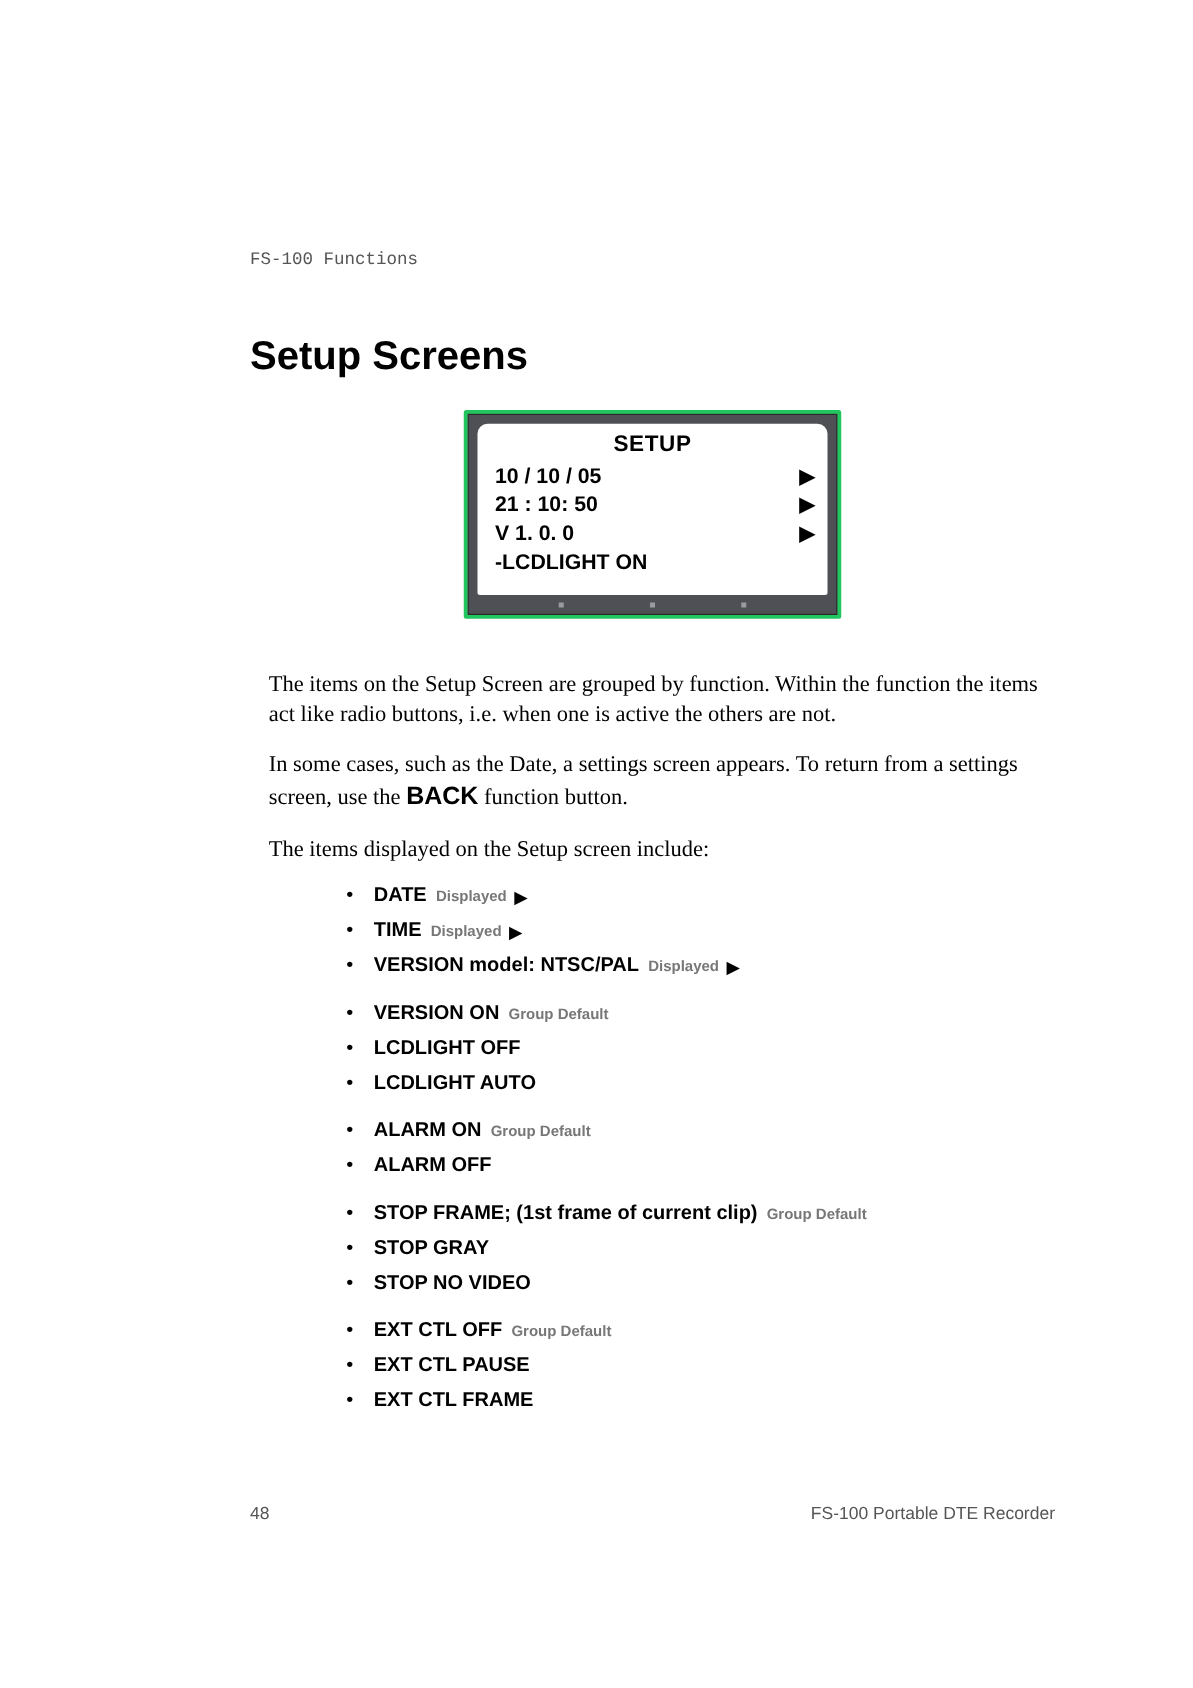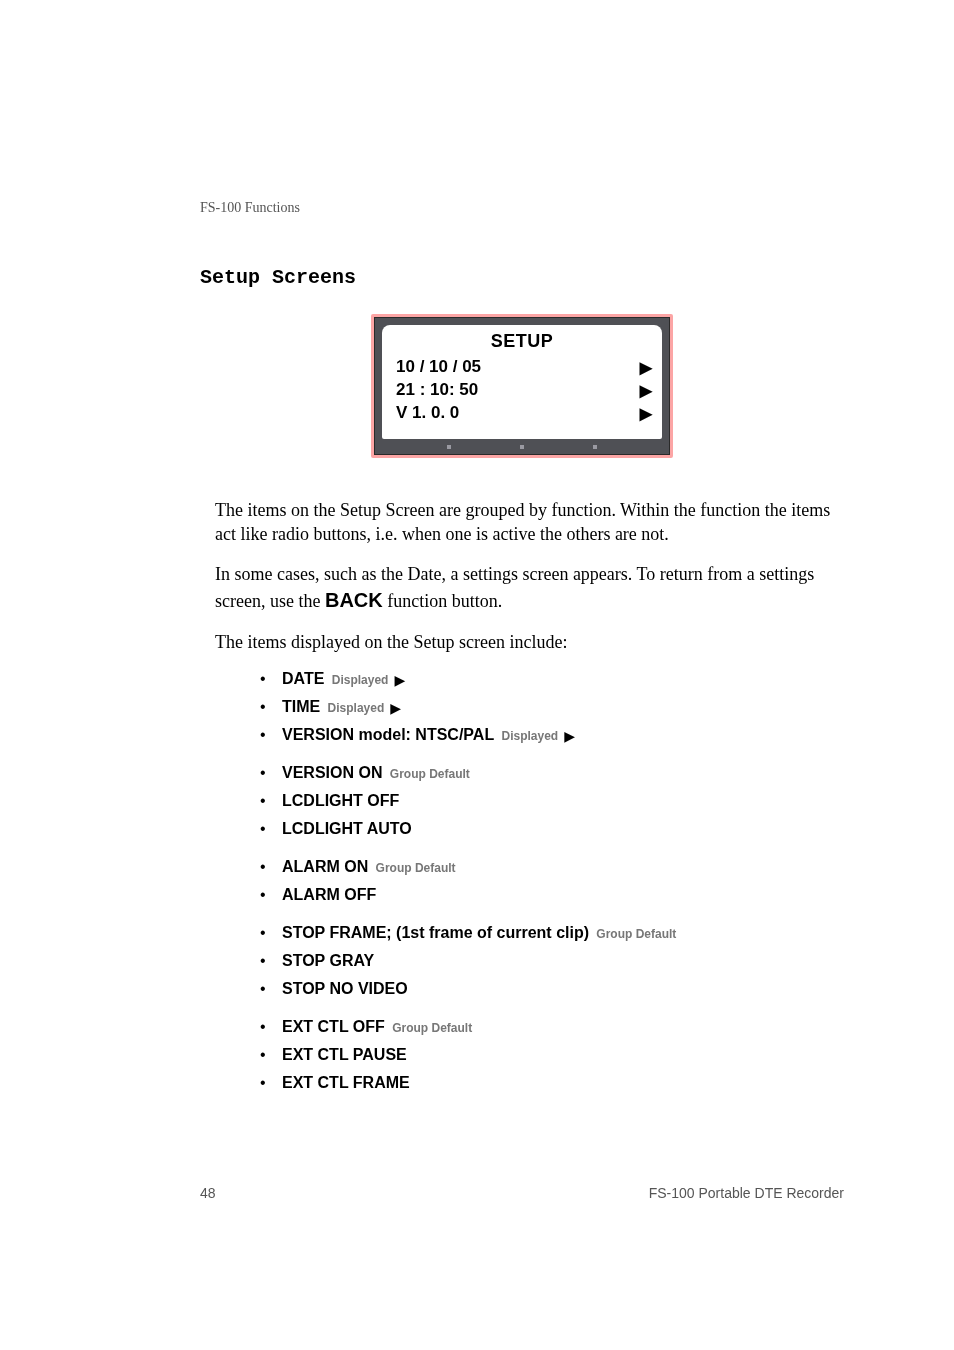--- a/index.html
+++ b/index.html
@@ -9,40 +9,40 @@
     font-family: "Times New Roman", Times, serif;
     color: #000;
     width: 954px;
     height: 1350px;
     position: relative;
   }
   .page {
     padding: 200px 110px 60px 200px;
   }
   .running-head {
-    font-family: Liberation Serif, serif;
+    font-family: Liberation Mono, monospace;
     font-size: 14px;
     color: #555;
     margin-bottom: 50px;
   }
   h1.section-title {
-    font-family: Liberation Mono, monospace;
-    font-weight: bold;
-    font-size: 20px;
+    font-family: Liberation Sans, sans-serif;
+    font-weight: bold;
+    font-size: 32px;
     margin: 0 0 25px 0;
   }
   .device-screen-wrap {
     display: flex;
     justify-content: center;
     margin-bottom: 40px;
   }
   .device-screen {
     width: 280px;
     background: #4f5055;
-    border: 3px solid #fca5a5;
+    border: 3px solid #22c55e;
     border-radius: 2px;
     padding: 8px 8px 4px 8px;
     box-shadow: inset 0 0 0 1px #2a2a2a;
   }
   .lcd {
     background: #ffffff;
     border-radius: 8px 8px 2px 2px;
     padding: 6px 10px 14px 10px;
     font-family: Arial, Helvetica, sans-serif;
     color: #000;
@@ -84,21 +84,21 @@
     margin: 0 0 16px 15px;
   }
   .back-key {
     font-family: Arial, Helvetica, sans-serif;
     font-weight: bold;
     font-size: 20px;
   }
   ul.items {
     list-style: none;
     padding: 0 0 0 60px;
-    margin: 0;
+    margin: 17px;
   }
   ul.items li {
     font-family: Arial, Helvetica, sans-serif;
     font-size: 16px;
     margin-bottom: 10px;
     position: relative;
     padding-left: 22px;
   }
   ul.items li::before {
     content: "•";
@@ -119,21 +119,21 @@
     color: #777;
     margin-left: 4px;
   }
   .item-tri {
     font-size: 14px;
     margin-left: 6px;
     vertical-align: middle;
   }
   .footer {
     position: absolute;
-    bottom: 149px;
+    bottom: 132px;
     left: 200px;
     right: 110px;
     display: flex;
     justify-content: space-between;
     font-family: Arial, Helvetica, sans-serif;
     font-size: 14px;
     color: #555;
   }
 </style>
 </head>
@@ -153,20 +153,24 @@
           <span>10 / 10 / 05</span>
           <span class="tri">▶</span>
         </div>
         <div class="lcd-row">
           <span>21 : 10: 50</span>
           <span class="tri">▶</span>
         </div>
         <div class="lcd-row">
           <span>V  1. 0. 0</span>
           <span class="tri">▶</span>
+        </div>
+        <div class="lcd-row">
+          <span>-LCDLIGHT   ON</span>
+          <span></span>
         </div>
       </div>
       <div class="dots">
         <span></span>
         <span></span>
         <span></span>
       </div>
     </div>
   </div>
 

